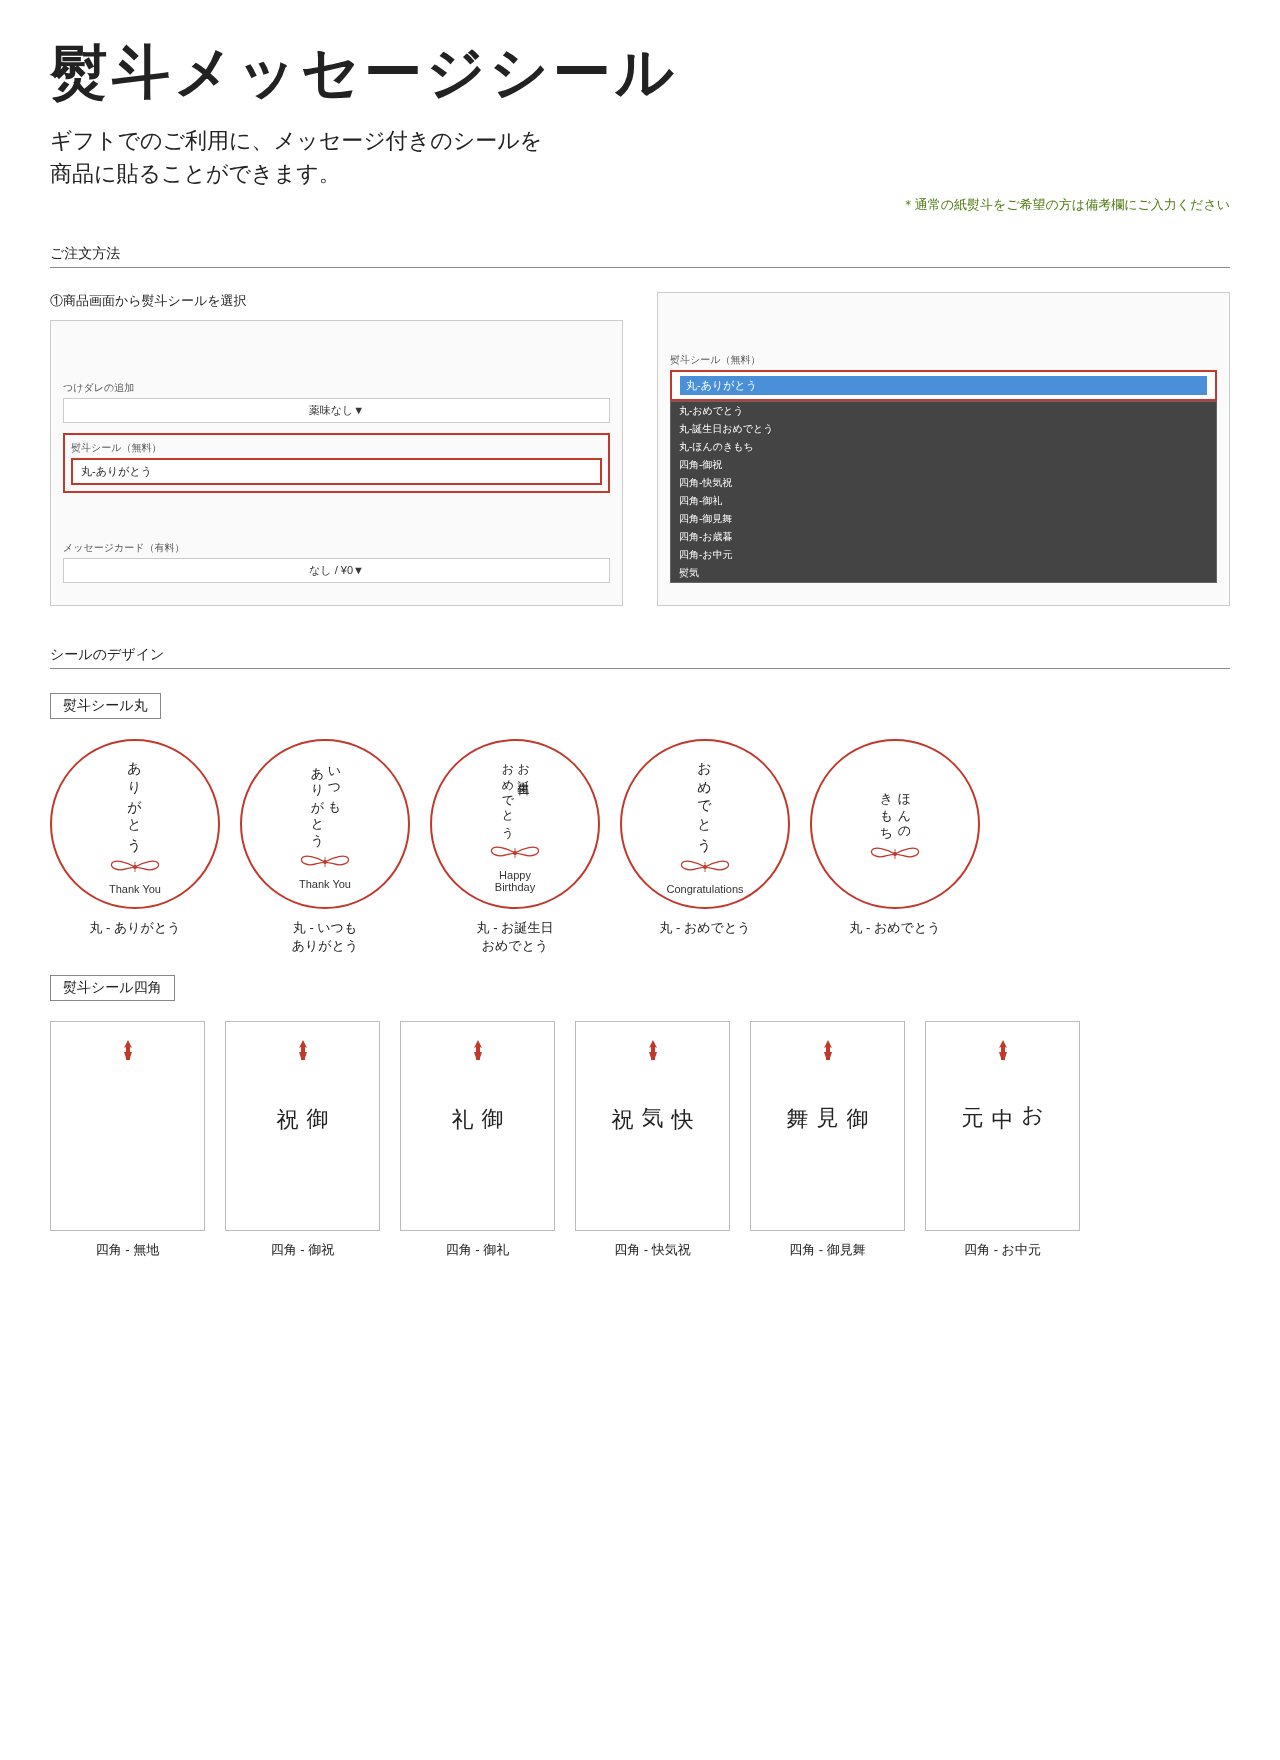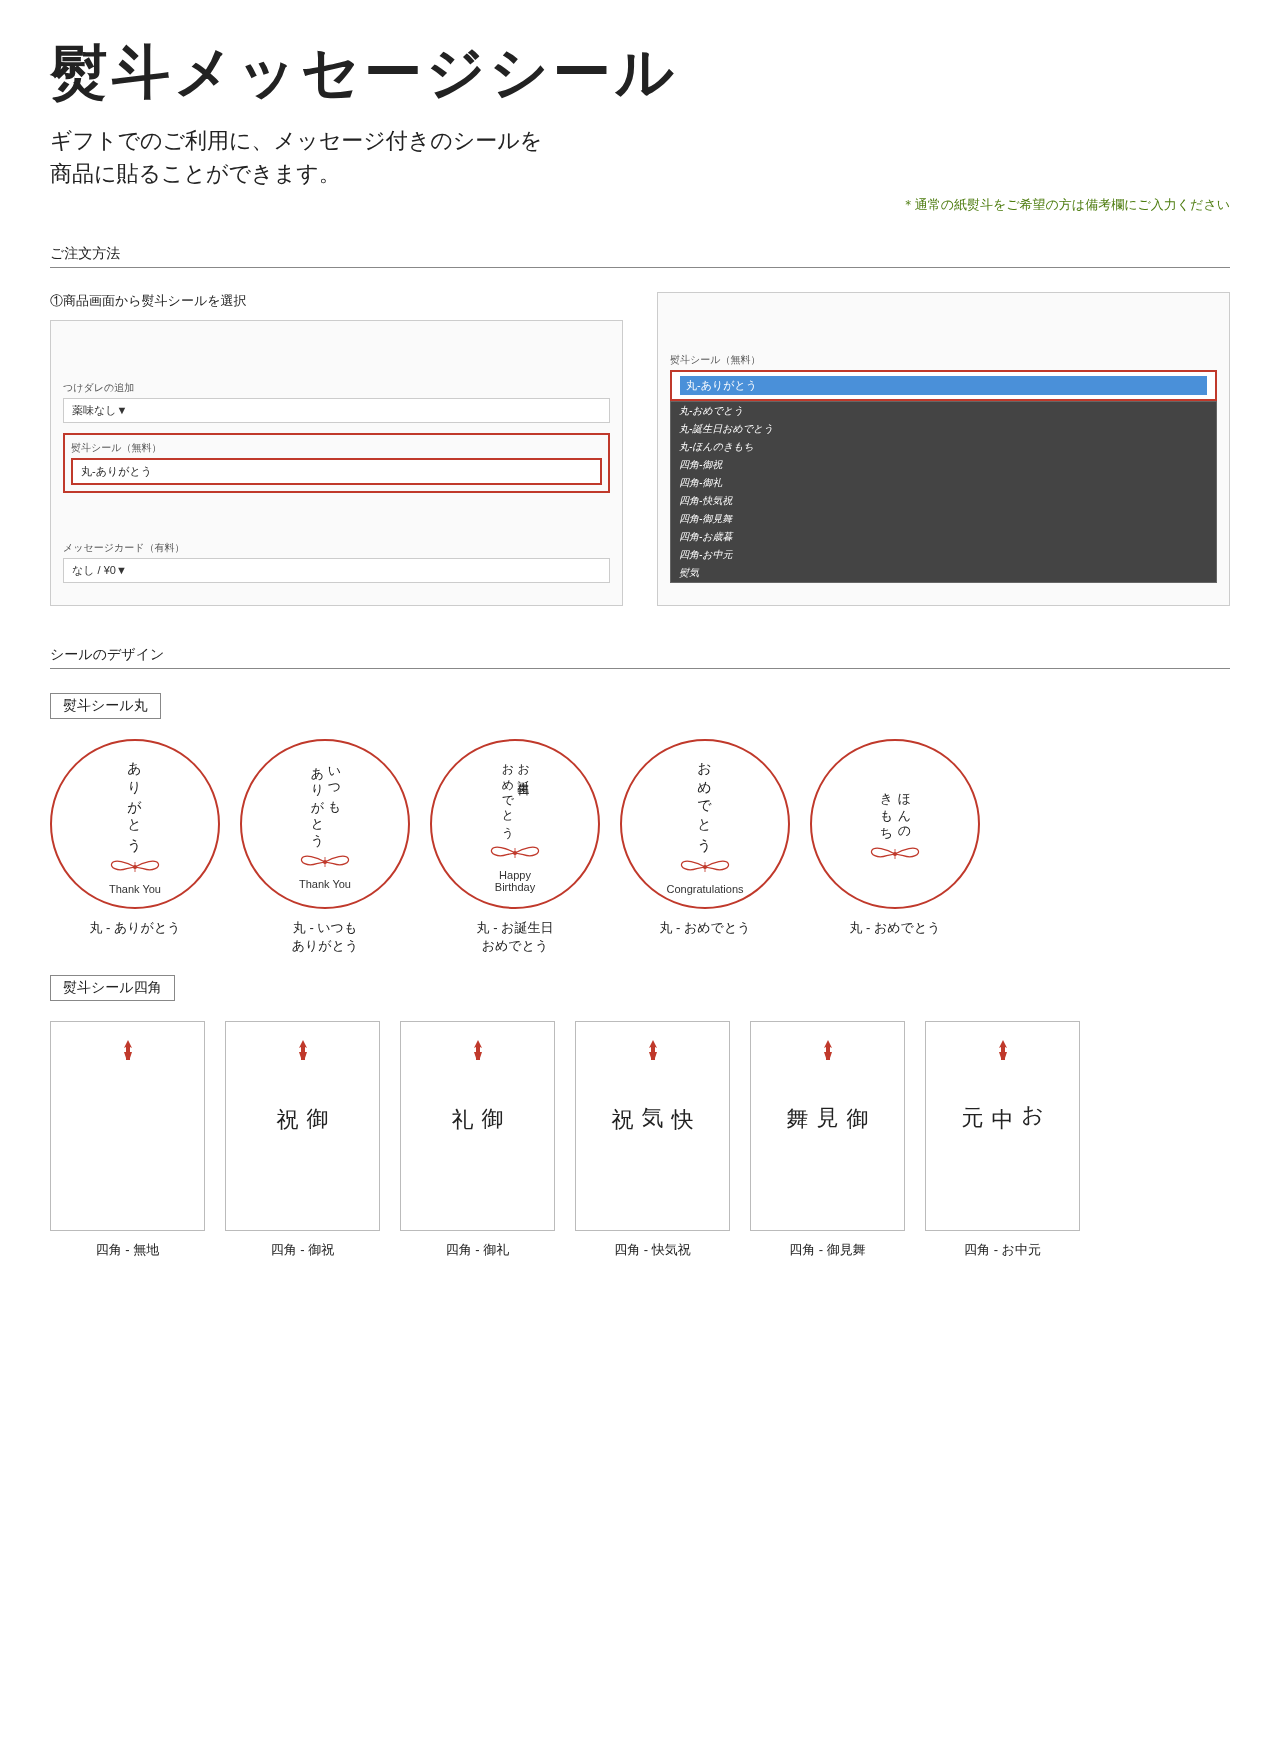--- a/index.html
+++ b/index.html
@@ -82,21 +82,21 @@
     }
 
     .mock-select {
       border: 1px solid #ccc;
       padding: 4px 8px;
       font-size: 11px;
       width: 100%;
       background: #fff;
       color: #333;
       display: flex;
-      justify-content: flex-start;
+      justify-content: center;
       align-items: center;
     }
 
     .mock-select-highlighted {
       border: 2px solid #c0392b;
       padding: 4px 8px;
       font-size: 11px;
       width: 100%;
       background: #fff;
     }
@@ -106,21 +106,20 @@
       padding: 6px;
       margin-bottom: 8px;
     }
 
     .mock-dropdown-list {
       border: 1px solid #666;
       background: #b91c1c;
       color: #fff;
       font-size: 10px;
       width: 100%;
-      font-style: italic;
     }
 
     .mock-dropdown-item {
       padding: 2px 8px;
     }
 
     .mock-dropdown-item.dark {
       background: #444;
     }
 
@@ -301,22 +300,22 @@
 
         <div style="border:2px solid #c0392b; background:#fff; padding:4px 8px; font-size:11px; margin-bottom:0;">
           <span style="background:#4a90d9;color:#fff;padding:2px 6px;display:block;">丸-ありがとう</span>
         </div>
 
         <div class="mock-dropdown-list">
           <div class="mock-dropdown-item dark">丸-おめでとう</div>
           <div class="mock-dropdown-item dark">丸-誕生日おめでとう</div>
           <div class="mock-dropdown-item dark">丸-ほんのきもち</div>
           <div class="mock-dropdown-item dark">四角-御祝</div>
+          <div class="mock-dropdown-item dark">四角-快気祝</div>
           <div class="mock-dropdown-item dark">四角-御礼</div>
-          <div class="mock-dropdown-item dark">四角-快気祝</div>
           <div class="mock-dropdown-item dark">四角-御見舞</div>
           <div class="mock-dropdown-item dark">四角-お歳暮</div>
           <div class="mock-dropdown-item dark">四角-お中元</div>
           <div class="mock-dropdown-item dark">熨気</div>
         </div>
       </div>
     </div>
   </div>
 </div>
 

